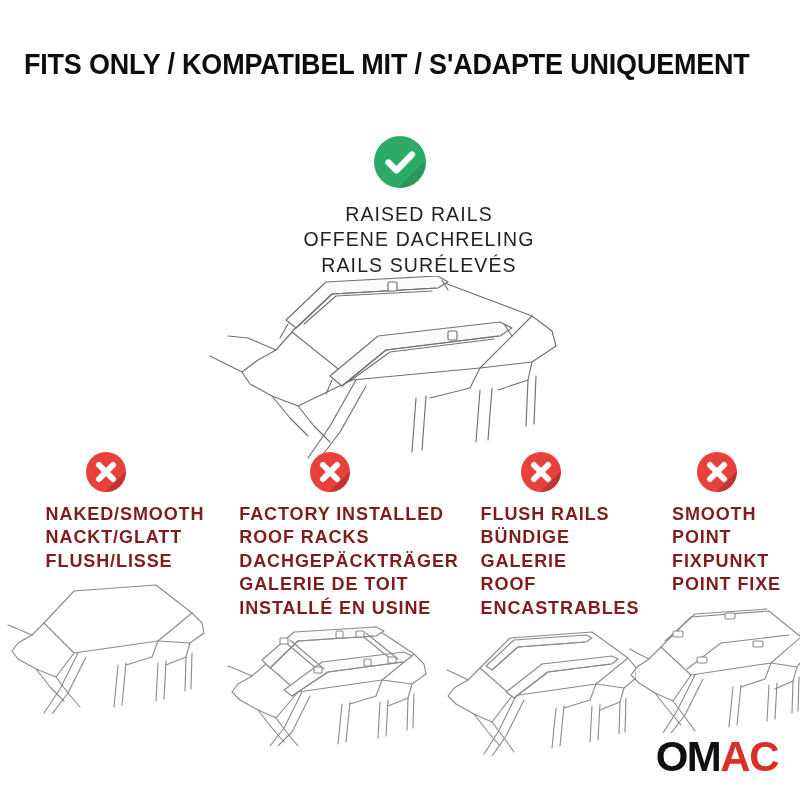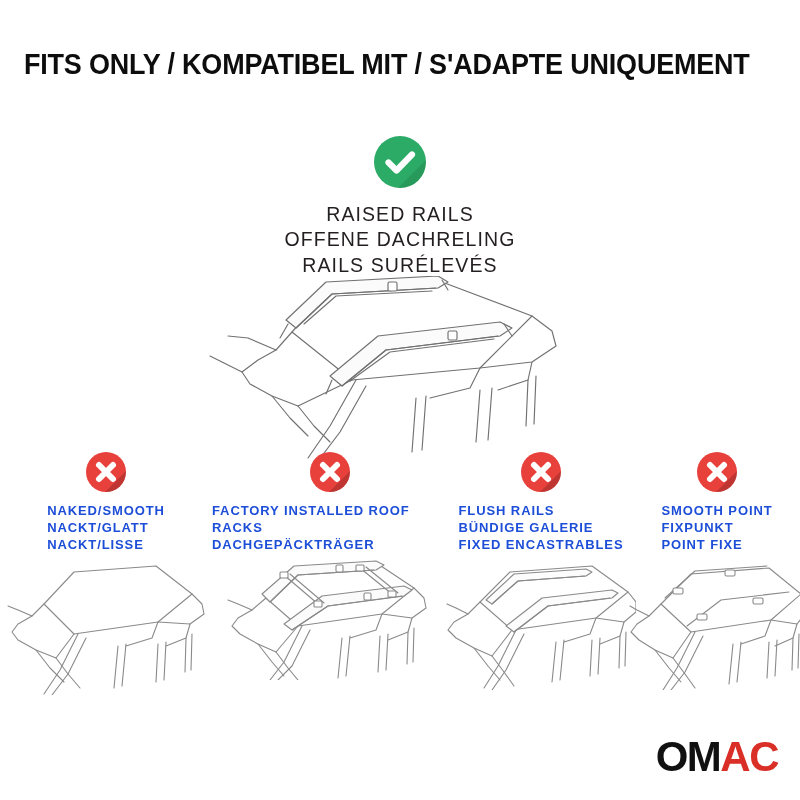--- a/index.html
+++ b/index.html
@@ -66,23 +66,24 @@
 
   .badge-small { width: 40px; height: 40px; }
   .badge-small .shadow-wedge { width: 34px; height: 34px; right: -5px; bottom: -8px; }
 
   .caption {
     margin-top: 14px;
     font-family: "Liberation Sans", sans-serif;
     font-weight: 400;
     color: #231f20;
     line-height: 1.30;
+    padding-left: 38px;
   }
   .caption-main { font-size: 19.5px; letter-spacing: 1.1px; }
-  .caption-sm   { font-size: 13px;  letter-spacing: 0.9px; font-weight: 700; color: #1d4ed8; }
+  .caption-sm   { font-size: 18px;  letter-spacing: 0.9px; font-weight: 700; color: #7f1d1d; }
 
   
   .main-illus {
     position: absolute;
     top: 276px;
     left: 180px;
     width: 440px;
     height: 185px;
   }
   .main-illus svg { display:block; }
@@ -198,21 +199,21 @@
   <div class="col col-1">
     <div class="badge no badge-small">
       <div class="shadow-wedge"></div>
       <svg width="40" height="40" viewBox="0 0 40 40" aria-hidden="true">
         <path d="M13 13 L27 27 M27 13 L13 27" fill="none" stroke="#ffffff" stroke-width="6" stroke-linecap="round"></path>
       </svg>
     </div>
     <div class="caption caption-sm">
       <div>NAKED/SMOOTH</div>
       <div>NACKT/GLATT</div>
-      <div>NACKT/LISSE</div>
+      <div>FLUSH/LISSE</div>
     </div>
     <div class="illus">
       <svg width="200" height="135" viewBox="0 0 200 135" aria-hidden="true">
         <g fill="none" stroke="#8a8a8a" stroke-width="1.1" stroke-linejoin="round" stroke-linecap="round">
           <path d="M38 44 L68 12 L150 6 L186 34 L152 62 L68 74 Z" fill="#ffffff"></path>
           <path d="M38 44 L26 56 L12 64 L6 72 L12 80 L30 90 L50 98 L68 74"></path>
           <path d="M26 56 L12 50 L2 46"></path>
           <path d="M186 34 L196 44 L198 54 L184 64 L152 62"></path>
           <path d="M152 62 L146 78 L120 86"></path>
           <path d="M184 64 L180 78 L160 86"></path>
@@ -234,20 +235,21 @@
   <div class="col col-2">
     <div class="badge no badge-small">
       <div class="shadow-wedge"></div>
       <svg width="40" height="40" viewBox="0 0 40 40" aria-hidden="true">
         <path d="M13 13 L27 27 M27 13 L13 27" fill="none" stroke="#ffffff" stroke-width="6" stroke-linecap="round"></path>
       </svg>
     </div>
     <div class="caption caption-sm">
       <div>FACTORY INSTALLED ROOF RACKS</div>
       <div>DACHGEPÄCKTRÄGER</div>
+      <div>GALERIE DE TOIT INSTALLÉ EN USINE</div>
     </div>
     <div class="illus">
       <svg width="224" height="120" viewBox="0 0 224 120" aria-hidden="true">
         <g fill="none" stroke="#8a8a8a" stroke-width="1.1" stroke-linejoin="round" stroke-linecap="round">
           <path d="M48 38 L78 10 L160 4 L196 28 L164 54 L80 66 Z" fill="#ffffff"></path>
           <path d="M48 38 L34 50 L20 58 L14 66 L22 74 L40 84 L58 92 L80 66"></path>
           <path d="M34 50 L20 44 L10 40"></path>
           <path d="M196 28 L206 38 L208 48 L194 58 L164 54"></path>
           <path d="M164 54 L158 70 L132 78"></path>
           <path d="M194 58 L190 72 L170 80"></path>
@@ -288,21 +290,21 @@
   <div class="col col-3">
     <div class="badge no badge-small">
       <div class="shadow-wedge"></div>
       <svg width="40" height="40" viewBox="0 0 40 40" aria-hidden="true">
         <path d="M13 13 L27 27 M27 13 L13 27" fill="none" stroke="#ffffff" stroke-width="6" stroke-linecap="round"></path>
       </svg>
     </div>
     <div class="caption caption-sm">
       <div>FLUSH RAILS</div>
       <div>BÜNDIGE GALERIE</div>
-      <div>FIXED ENCASTRABLES</div>
+      <div>ROOF ENCASTRABLES</div>
     </div>
     <div class="illus">
       <svg width="190" height="130" viewBox="0 0 190 130" aria-hidden="true">
         <g fill="none" stroke="#8a8a8a" stroke-width="1.1" stroke-linejoin="round" stroke-linecap="round">
           <path d="M34 42 L64 12 L146 6 L182 32 L150 58 L66 70 Z" fill="#ffffff"></path>
           <path d="M34 42 L22 54 L8 62 L2 70 L10 78 L28 88 L46 96 L66 70"></path>
           <path d="M22 54 L10 48 L1 44"></path>
           <path d="M182 32 L190 42 L190 52 L178 62 L150 58"></path>
           <path d="M150 58 L144 74 L118 82"></path>
           <path d="M178 62 L174 76 L154 84"></path>

